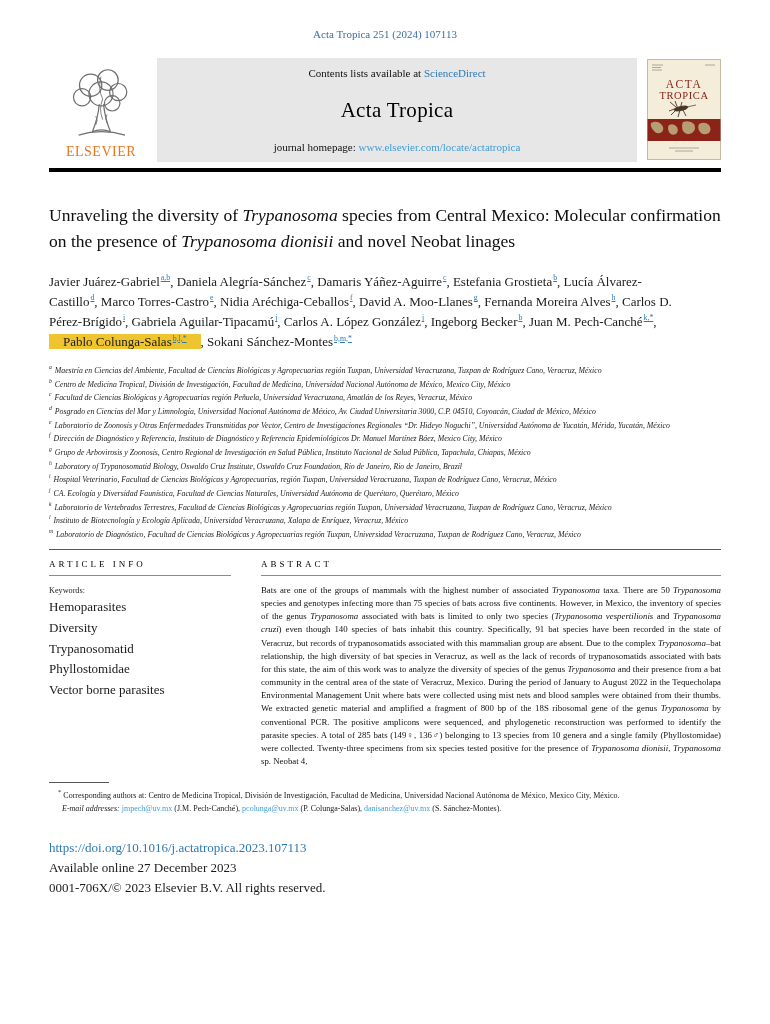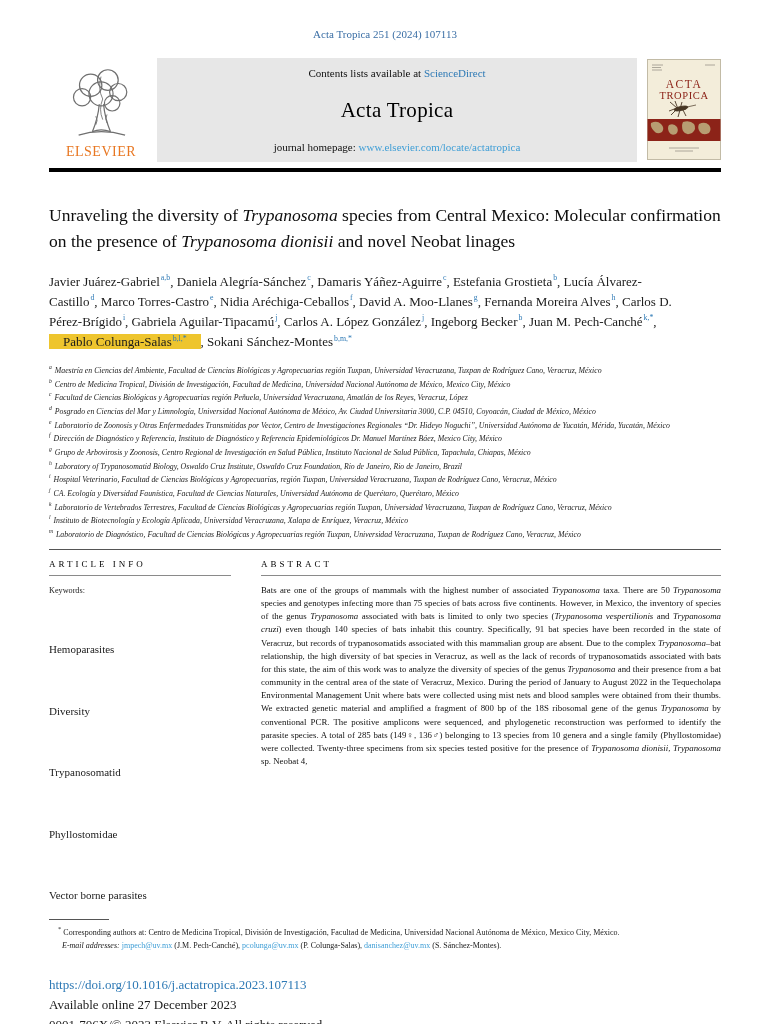--- a/index.html
+++ b/index.html
@@ -24,32 +24,32 @@
   .elsevier-word{font-size:14px;color:var(--elsevier_orange);letter-spacing:.5px;margin-top:-2px;}
   .mid-box{flex:1;background:#e7e7e7;display:flex;flex-direction:column;align-items:center;justify-content:space-between;padding:9px 0;margin-left:4px;}
   .contents-line,.homepage-line{font-size:11px;color:#111;}
   .journal-title{font-size:21px;color:#000;letter-spacing:.3px;}
   .cover-col{width:74px;margin-left:10px;display:flex;align-items:center;}
   a.link{color:var(--link_dark);text-decoration:none;}
   a.link-light{color:var(--link_light);}
   .rule-thick{height:4px;background:#000;margin-top:6px;}
   .title{font-size:17.5px;line-height:1.5;margin-top:30px;color:#0d0d0d;}
   .authors{font-size:13px;line-height:1.55;margin-top:17px;padding-right:40px;}
-  sup.asup{font-size:60%;color:var(--link_dark);margin-left:1px;}
+  sup.asup{font-size:60%;color:var(--link_dark);margin-left:1px;text-decoration:underline;}
   .hl{background:var(--highlight);padding:0 14px;}
   .affil-list{margin-top:11px;font-size:7.8px;line-height:1.55;font-style:italic;color:#222;}
   .aff sup{font-size:72%;margin-right:1px;}
   .rule-thin-full{border-top:1px solid #555;margin-top:8px;}
   .cols{display:flex;margin-top:9px;}
   .col-left{width:182px;flex:none;}
   .col-right{flex:1;margin-left:30px;}
   .sec-head{font-size:9px;letter-spacing:3px;color:#000;}
   .sec-rule{border-top:1px solid #8a8a8a;margin-top:6px;margin-bottom:8px;}
   .kw-label{font-size:8.2px;line-height:1.6;}
-  .kw{font-size:11px;line-height:1.6;margin-top:44px;}
+  .kw{font-size:13px;line-height:1.6;}
   .abstract{font-size:8.8px;line-height:1.5;text-align:justify;color:#111;}
   .footnote-block{margin-top:14px;font-size:8px;line-height:1.5;}
   .fn-rule{width:60px;border-top:1px solid #555;margin-bottom:4px;}
   .fn-p{text-indent:9px;}
   .email-line{text-indent:13px;margin-top:1px;}
   .email-label{font-style:italic;}
   .footer-block{margin-top:23px;font-size:13px;line-height:1.55;}
   em{font-style:italic;}
 </style>
 </head>
@@ -124,21 +124,21 @@
 
   <div class="rule-thick"></div>
 
   <div class="title"><span>Unraveling the diversity of </span><em>Trypanosoma</em><span> species from Central Mexico: Molecular confirmation on the presence of </span><em>Trypanosoma dionisii</em><span> and novel Neobat linages</span></div>
 
   <div class="authors"><span><span>Javier Juárez-Gabriel</span><sup class="asup">a,b</sup></span><span>, </span><span><span>Daniela Alegría-Sánchez</span><sup class="asup">c</sup></span><span>, </span><span><span>Damaris Yáñez-Aguirre</span><sup class="asup">c</sup></span><span>, </span><span><span>Estefania Grostieta</span><sup class="asup">b</sup></span><span>, </span><span><span>Lucía Álvarez-Castillo</span><sup class="asup">d</sup></span><span>, </span><span><span>Marco Torres-Castro</span><sup class="asup">e</sup></span><span>, </span><span><span>Nidia Aréchiga-Ceballos</span><sup class="asup">f</sup></span><span>, </span><span><span>David A. Moo-Llanes</span><sup class="asup">g</sup></span><span>, </span><span><span>Fernanda Moreira Alves</span><sup class="asup">h</sup></span><span>, </span><span><span>Carlos D. Pérez-Brígido</span><sup class="asup">i</sup></span><span>, </span><span><span>Gabriela Aguilar-Tipacamú</span><sup class="asup">j</sup></span><span>, </span><span><span>Carlos A. López González</span><sup class="asup">j</sup></span><span>, </span><span><span>Ingeborg Becker</span><sup class="asup">b</sup></span><span>, </span><span><span>Juan M. Pech-Canché</span><sup class="asup">k,*</sup></span><span>, </span><span class="hl"><span>Pablo Colunga-Salas</span><sup class="asup">b,l,*</sup></span><span>, </span><span><span>Sokani Sánchez-Montes</span><sup class="asup">b,m,*</sup></span></div>
 
   <div class="affil-list">
       <div class="aff"><sup>a</sup><span> Maestría en Ciencias del Ambiente, Facultad de Ciencias Biológicas y Agropecuarias región Tuxpan, Universidad Veracruzana, Tuxpan de Rodríguez Cano, Veracruz, México</span></div>
       <div class="aff"><sup>b</sup><span> Centro de Medicina Tropical, División de Investigación, Facultad de Medicina, Universidad Nacional Autónoma de México, Mexico City, México</span></div>
-      <div class="aff"><sup>c</sup><span> Facultad de Ciencias Biológicas y Agropecuarias región Peñuela, Universidad Veracruzana, Amatlán de los Reyes, Veracruz, López</span></div>
+      <div class="aff"><sup>c</sup><span> Facultad de Ciencias Biológicas y Agropecuarias región Peñuela, Universidad Veracruzana, Amatlán de los Reyes, Veracruz, México</span></div>
       <div class="aff"><sup>d</sup><span> Posgrado en Ciencias del Mar y Limnología, Universidad Nacional Autónoma de México, Av. Ciudad Universitaria 3000, C.P. 04510, Coyoacán, Ciudad de México, México</span></div>
       <div class="aff"><sup>e</sup><span> Laboratorio de Zoonosis y Otras Enfermedades Transmitidas por Vector, Centro de Investigaciones Regionales “Dr. Hideyo Noguchi”, Universidad Autónoma de Yucatán, Mérida, Yucatán, México</span></div>
       <div class="aff"><sup>f</sup><span> Dirección de Diagnóstico y Referencia, Instituto de Diagnóstico y Referencia Epidemiológicos Dr. Manuel Martínez Báez, Mexico City, México</span></div>
       <div class="aff"><sup>g</sup><span> Grupo de Arbovirosis y Zoonosis, Centro Regional de Investigación en Salud Pública, Instituto Nacional de Salud Pública, Tapachula, Chiapas, México</span></div>
       <div class="aff"><sup>h</sup><span> Laboratory of Trypanosomatid Biology, Oswaldo Cruz Institute, Oswaldo Cruz Foundation, Rio de Janeiro, Rio de Janeiro, Brazil</span></div>
       <div class="aff"><sup>i</sup><span> Hospital Veterinario, Facultad de Ciencias Biológicas y Agropecuarias, región Tuxpan, Universidad Veracruzana, Tuxpan de Rodríguez Cano, Veracruz, México</span></div>
       <div class="aff"><sup>j</sup><span> CA. Ecología y Diversidad Faunística, Facultad de Ciencias Naturales, Universidad Autónoma de Querétaro, Querétaro, México</span></div>
       <div class="aff"><sup>k</sup><span> Laboratorio de Vertebrados Terrestres, Facultad de Ciencias Biológicas y Agropecuarias región Tuxpan, Universidad Veracruzana, Tuxpan de Rodríguez Cano, Veracruz, México</span></div>
       <div class="aff"><sup>l</sup><span> Instituto de Biotecnología y Ecología Aplicada, Universidad Veracruzana, Xalapa de Enríquez, Veracruz, México</span></div>
       <div class="aff"><sup>m</sup><span> Laboratorio de Diagnóstico, Facultad de Ciencias Biológicas y Agropecuarias región Tuxpan, Universidad Veracruzana, Tuxpan de Rodríguez Cano, Veracruz, México</span></div>

